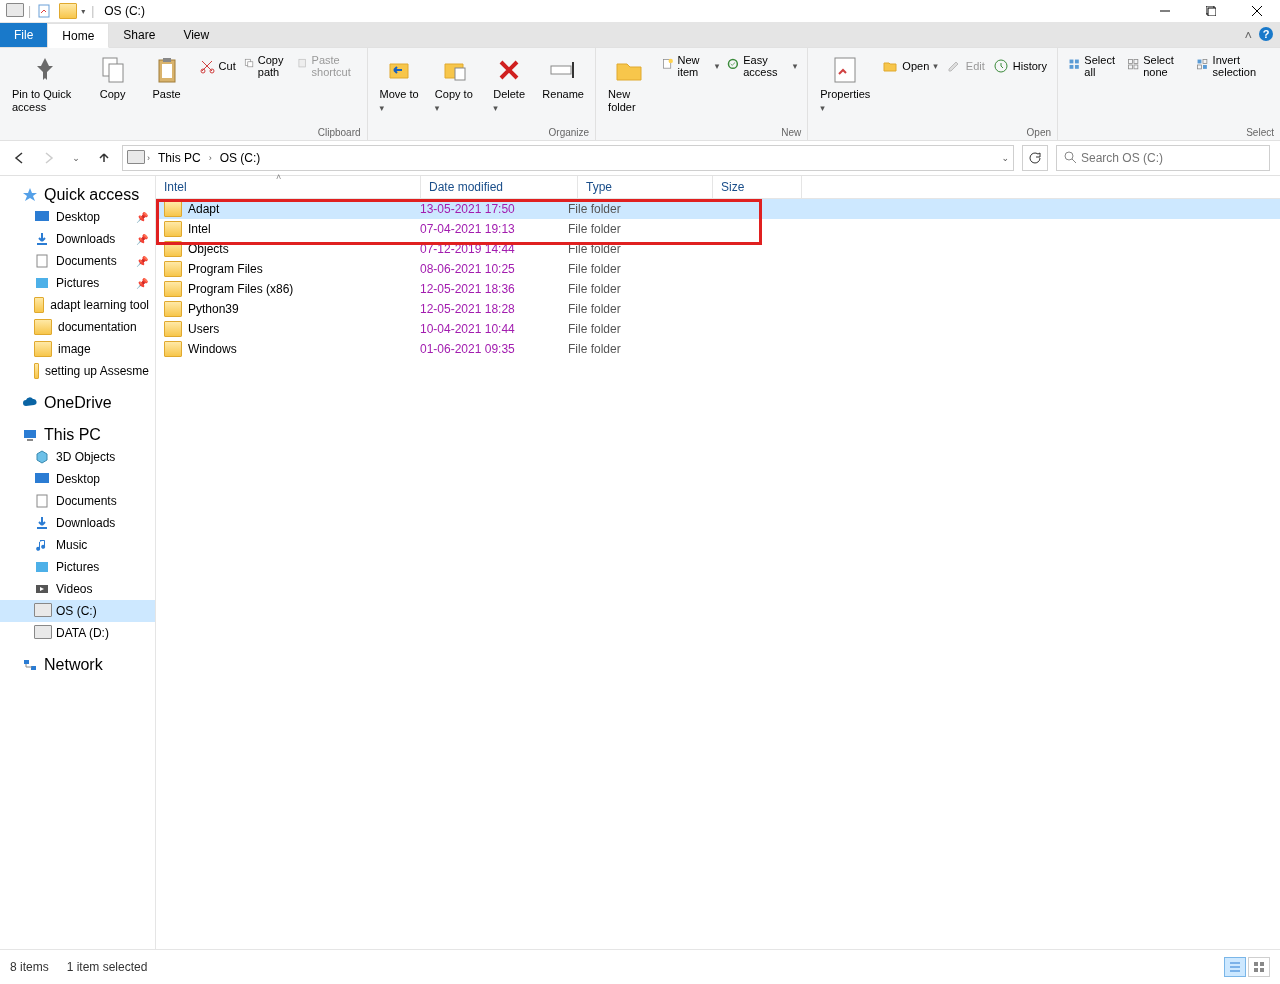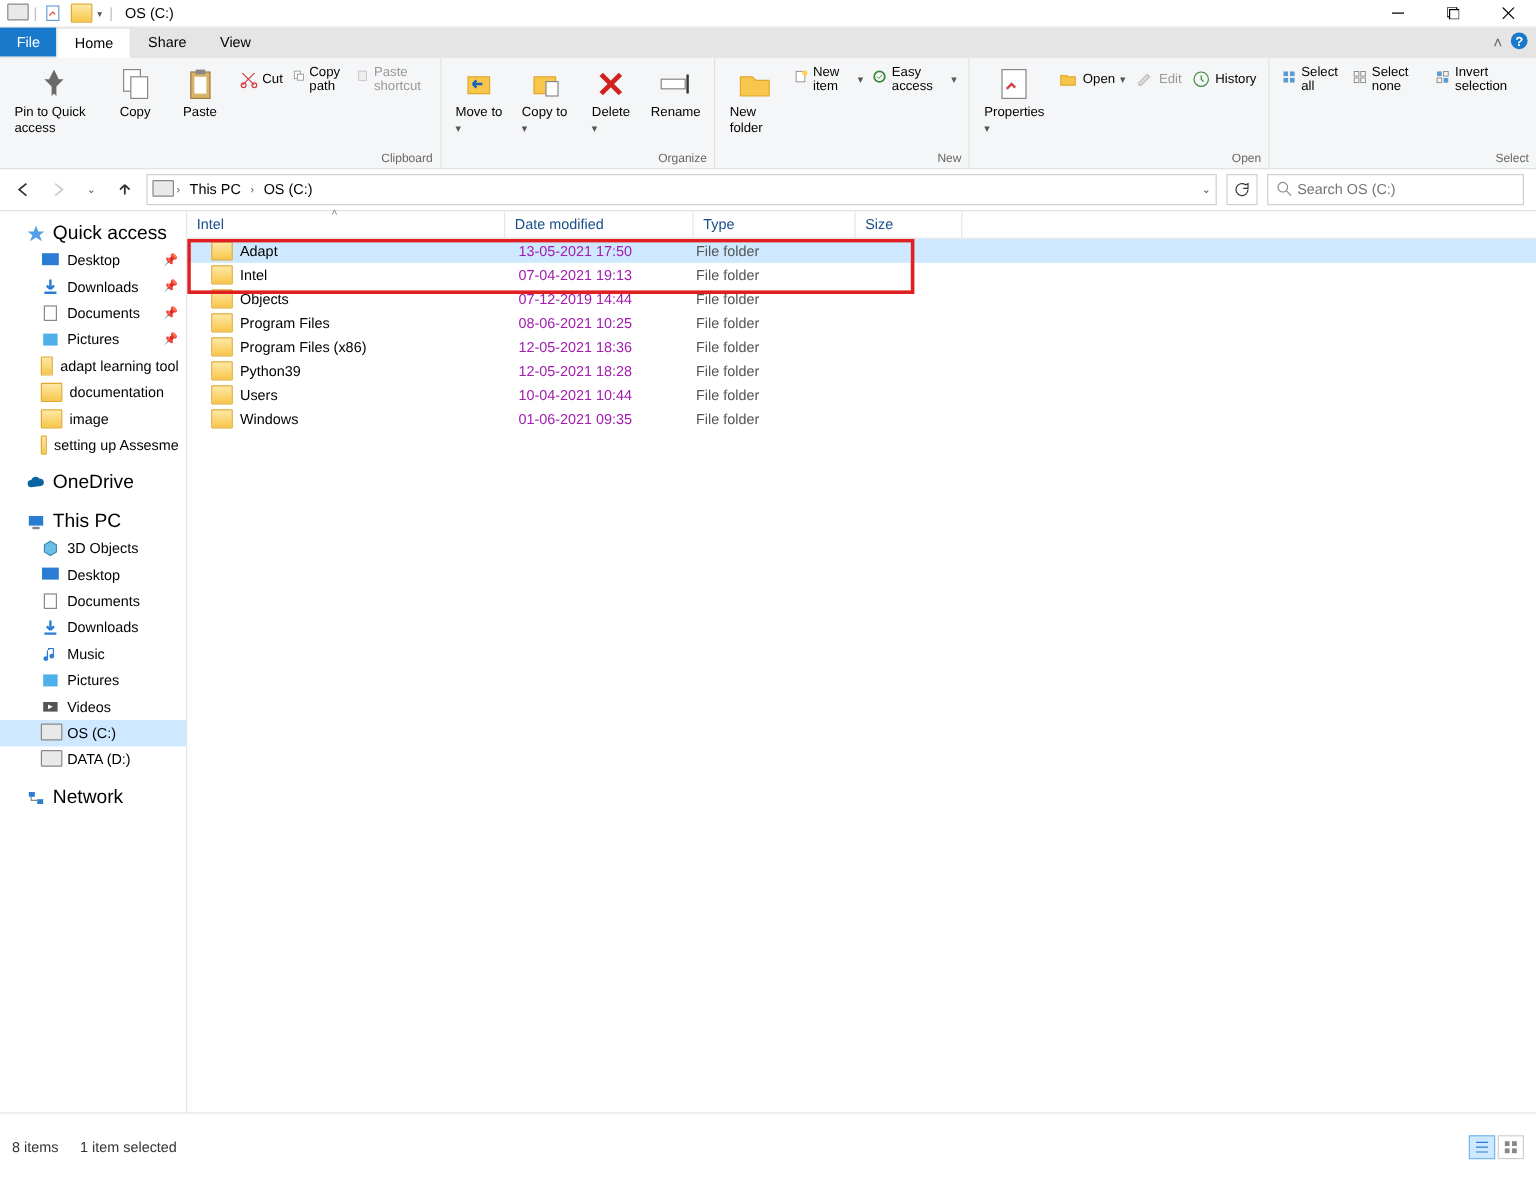--- a/index.html
+++ b/index.html
@@ -43,26 +43,26 @@
 .main{flex:1;display:flex;flex-direction:column;position:relative}
 .cols{height:22px;display:flex;align-items:center;border-bottom:1px solid #e5e5e5;color:#1a4e8a;font-size:12px;position:relative}
 .col{padding:0 8px;height:100%;display:flex;align-items:center;border-right:1px solid #e5e5e5;cursor:default}
 .col.name{width:248px}
 .col.date{width:140px}
 .col.type{width:118px}
 .col.size{width:72px}
 .rows{flex:1;overflow:auto;position:relative}
 .row{height:20px;display:flex;align-items:center;font-size:12px;cursor:default}
 .row.selected{background:#cde8ff}
-.row .c-name{width:248px;padding-left:20px;display:flex;align-items:center;gap:6px}
+.row .c-name{width:248px;padding-left:8px;display:flex;align-items:center;gap:6px}
 .row .c-date{width:140px;padding-left:8px;color:#a21caf}
 .row .c-type{width:118px;padding-left:8px;color:#555}
 .row .c-size{width:72px;padding-left:8px}
 .annot{position:absolute;border:3px solid #e02020;pointer-events:none}
-.statusbar{height:24px;border-top:1px solid #e5e5e5;display:flex;align-items:center;padding:16px 10px;gap:18px;font-size:12px;color:#333;justify-content:space-between}
+.statusbar{height:24px;border-top:1px solid #e5e5e5;display:flex;align-items:center;padding:5px 10px;gap:18px;font-size:12px;color:#333;justify-content:space-between}
 .statusbar-left{display:flex;gap:18px}
 .statusbar-right{display:flex;gap:2px}
 .view-btn{width:20px;height:18px;border:1px solid #cfcfcf;display:flex;align-items:center;justify-content:center;cursor:default}
 .view-btn.active{background:#cde8ff;border-color:#7ab6e8}
 .folder-ic{width:16px;height:14px;background:linear-gradient(#ffe9a6,#f7c64b);border:1px solid #e0a92e;border-radius:1px;display:inline-block}
 .drive-ic{width:16px;height:12px;background:#e9e9e9;border:1px solid #888;border-radius:1px;display:inline-block;position:relative}
 .chev{font-size:9px;color:#555}
 </style>
 </head>
 <body>

